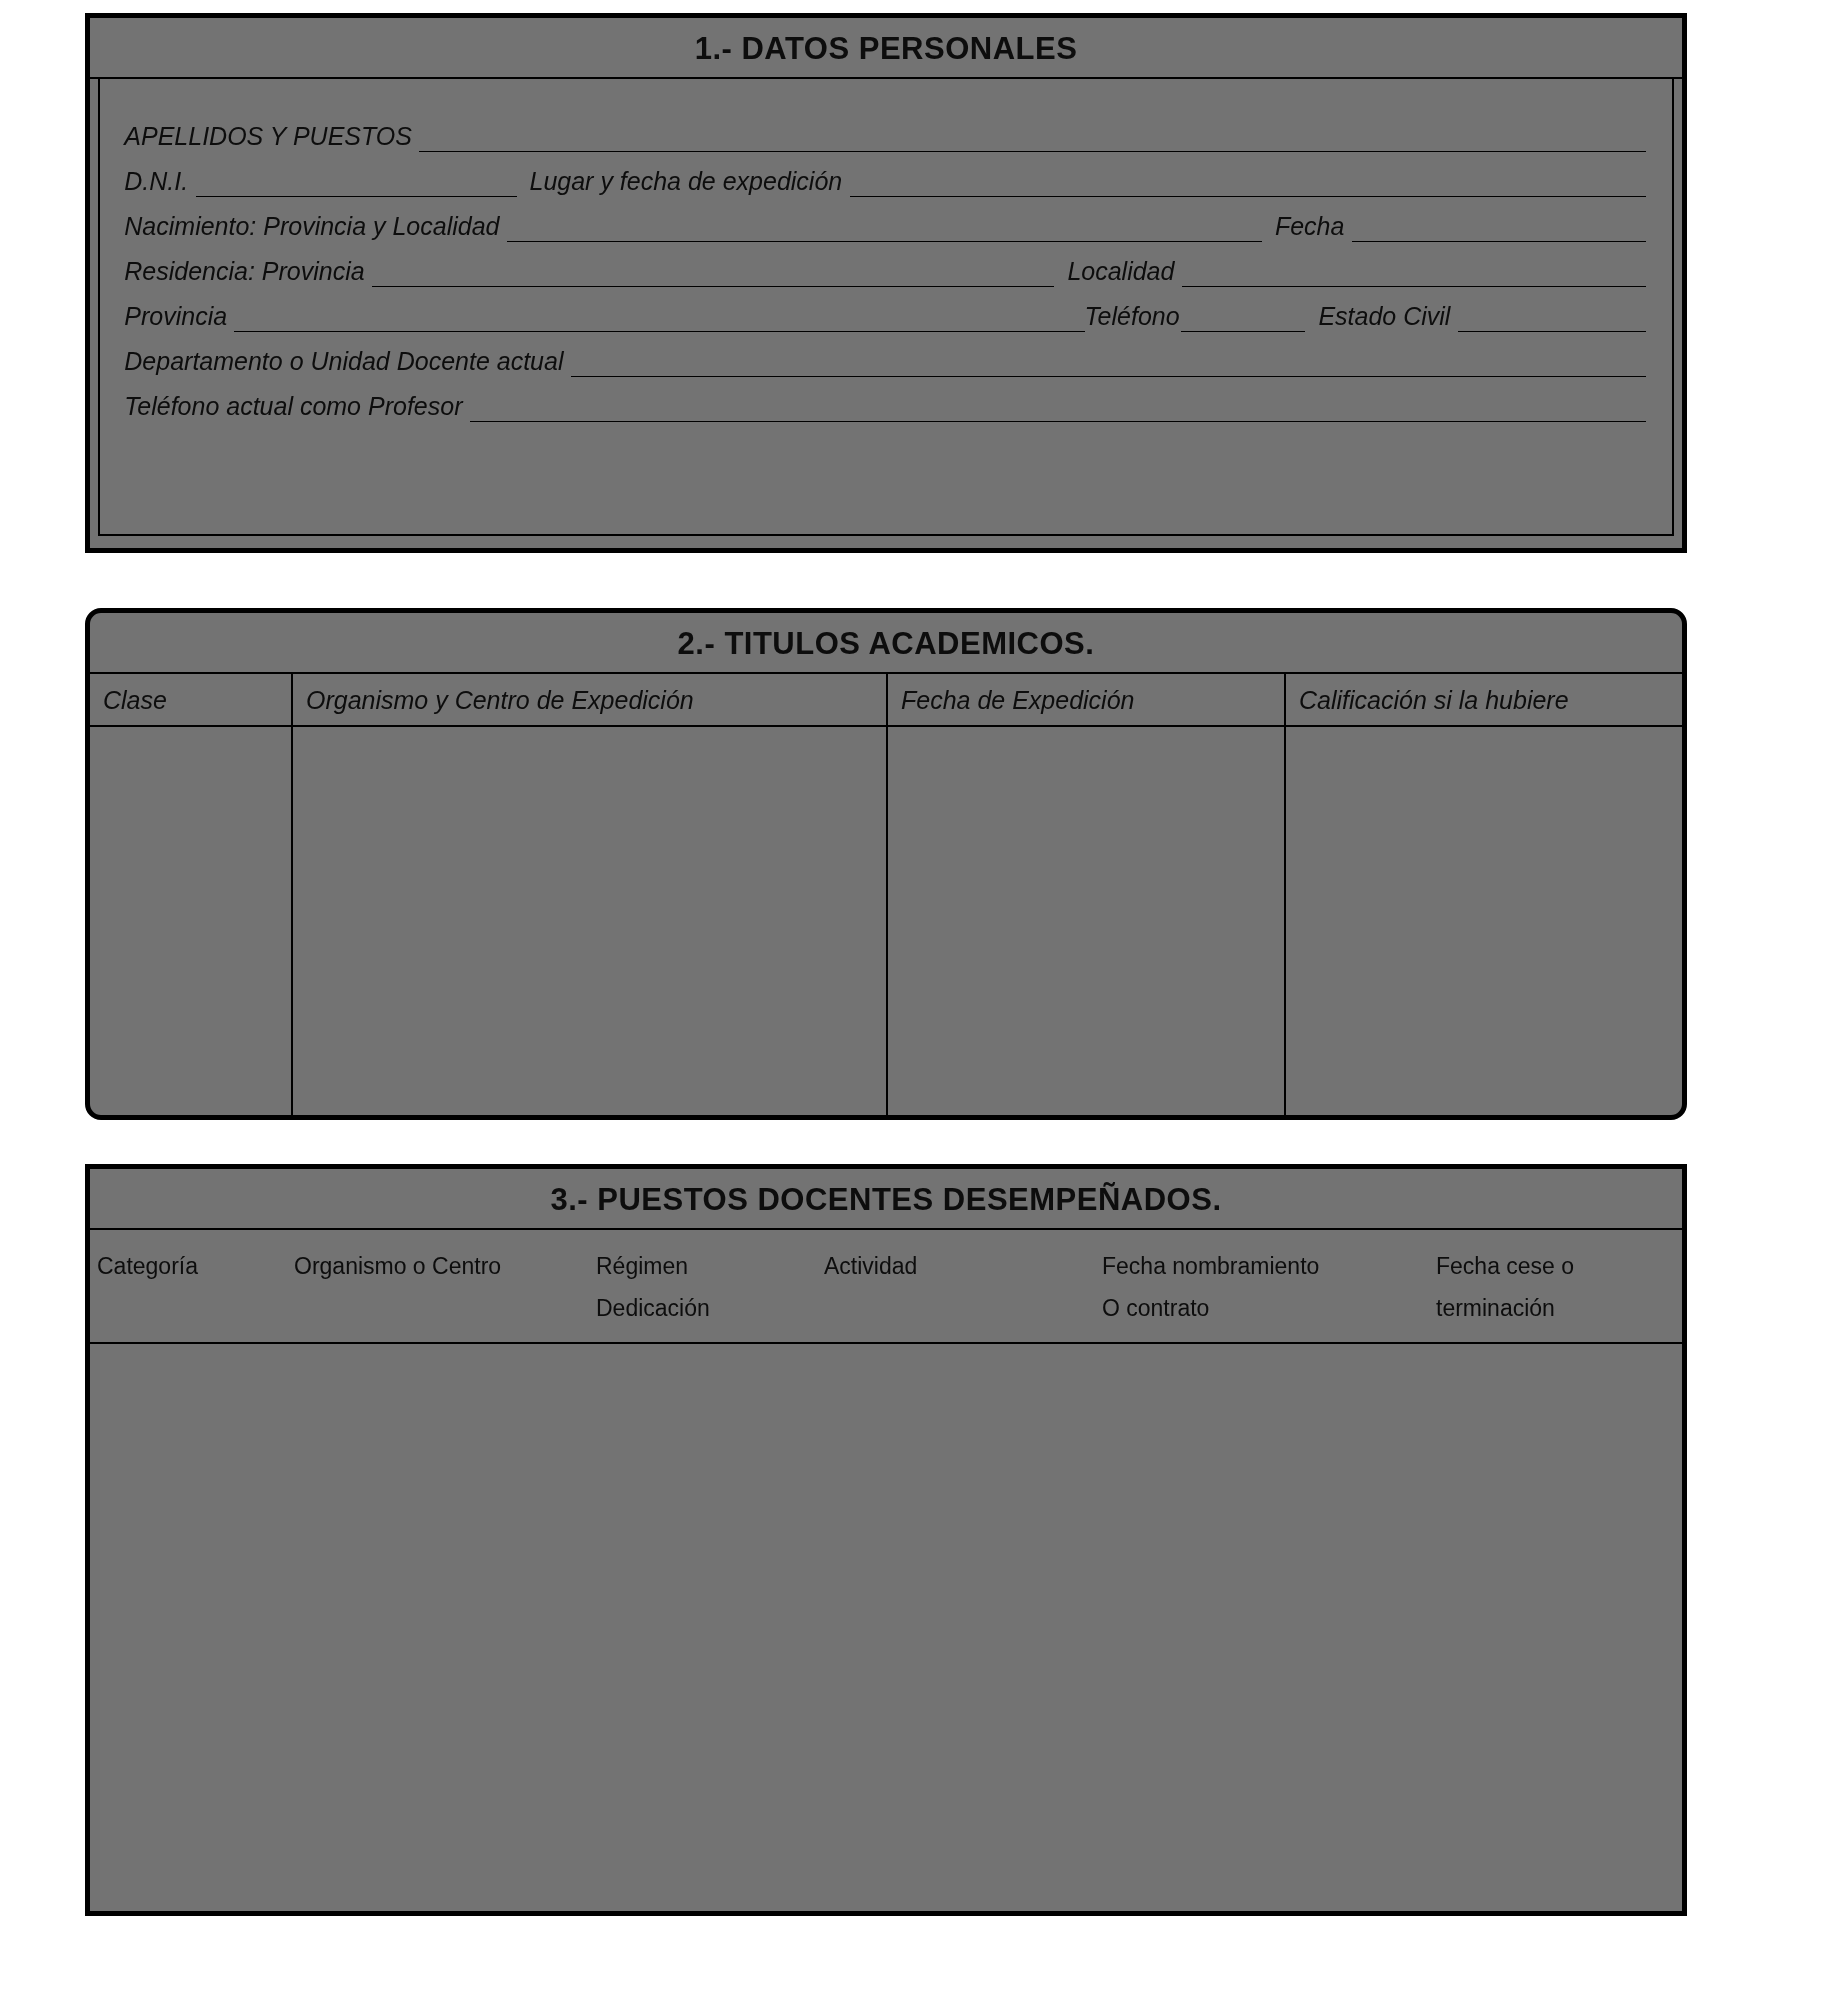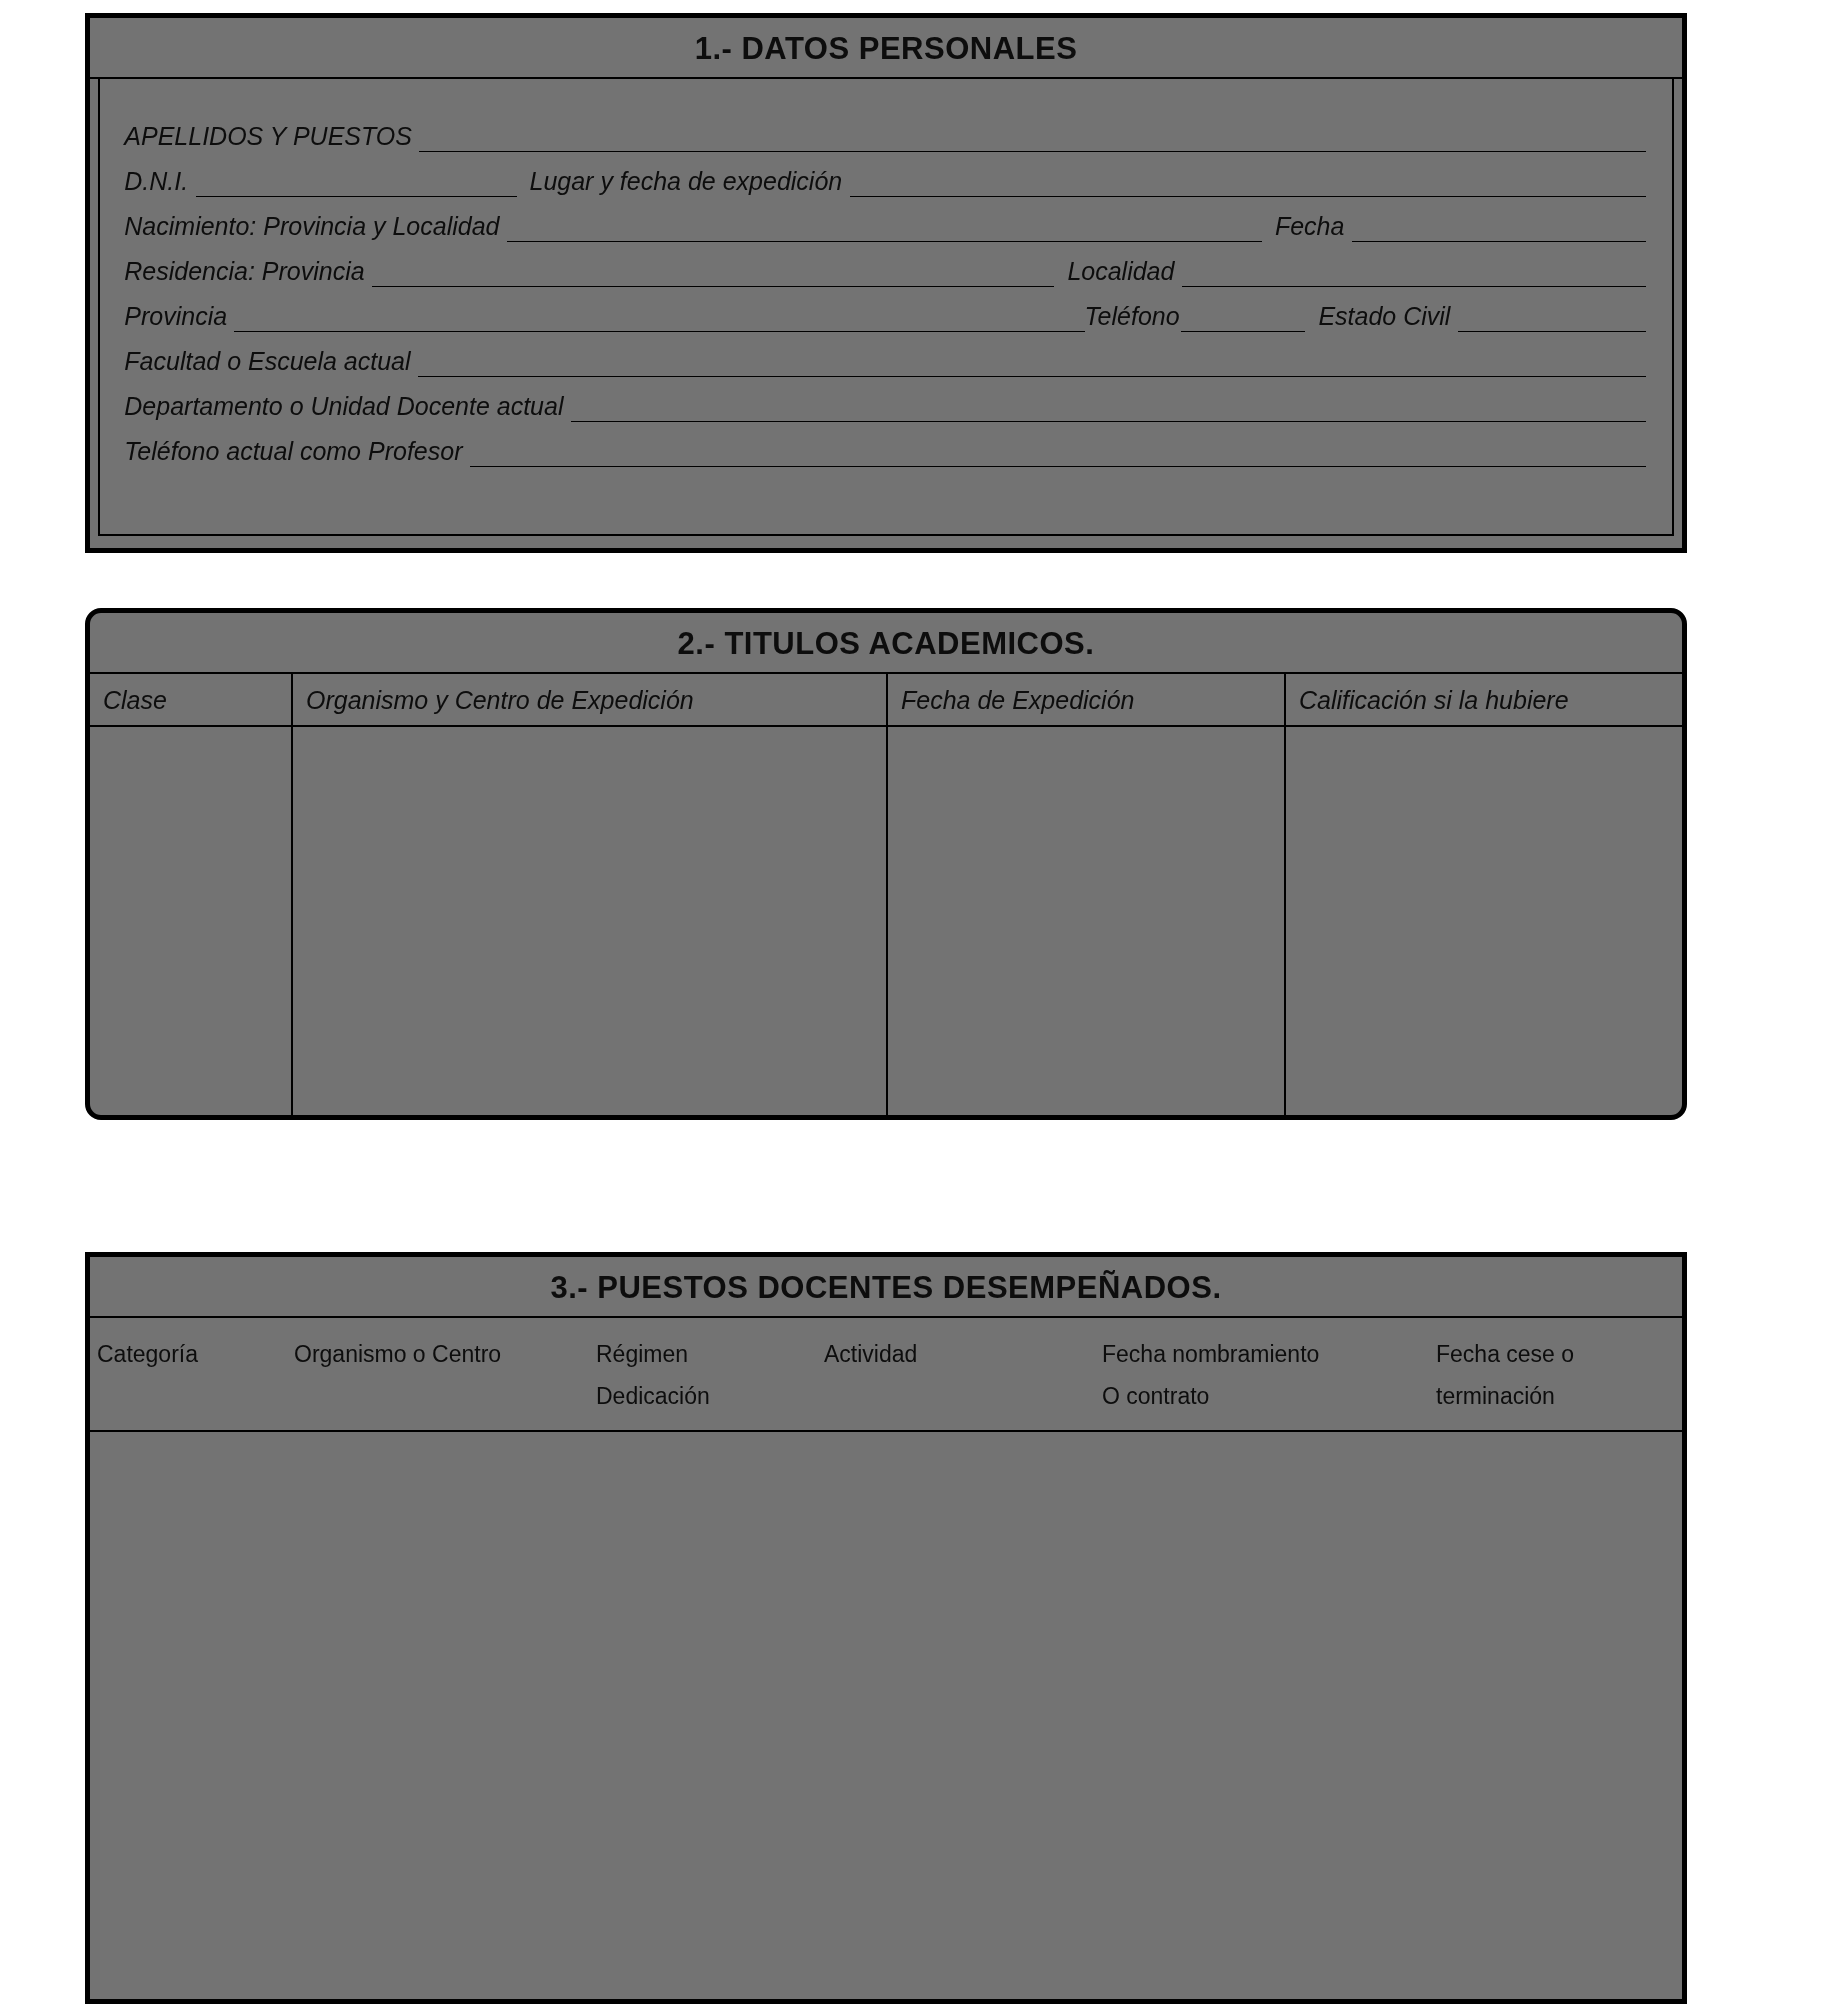--- a/index.html
+++ b/index.html
@@ -11,21 +11,21 @@
   }
   .page { position:absolute; inset:0; background:#ffffff; }
 
   .box {
     position:absolute; left:85px; width:1602px;
     border:5.5px solid #000; background:#737373;
     display:flex; flex-direction:column;
   }
   .box1 { top:13px;   height:540px; }
   .box2 { top:608px;  height:512px;border-radius:16px; }
-  .box3 { top:1252px; height:752px; }
+  .box3 { top:1164px; height:752px; }
 
   .box-title {
     flex:0 0 auto; text-align:center;
     font-weight:bold; font-size:31px; letter-spacing:0.5px;
     padding:13px 0 10px; border-bottom:2.8px solid #000;
   }
 
   
   .inner-box {
     flex:1 1 auto; margin:0 8.3px 12px 8.3px;
@@ -98,24 +98,20 @@
 
       <div class="frow">
         <span class="flabel">Provincia</span>
         <span class="fill grow"></span>
         <span class="flabel">Teléfono</span>
         <span class="fill w135 gap-r"></span>
         <span class="flabel">Estado Civil</span>
         <span class="fill w205"></span>
       </div>
 
-      <div class="frow">
-        <span class="flabel">Facultad o Escuela actual</span>
-        <span class="fill grow"></span>
-      </div>
 
       <div class="frow">
         <span class="flabel">Departamento o Unidad Docente actual</span>
         <span class="fill grow"></span>
       </div>
 
       <div class="frow">
         <span class="flabel">Teléfono actual como Profesor</span>
         <span class="fill grow"></span>
       </div>

